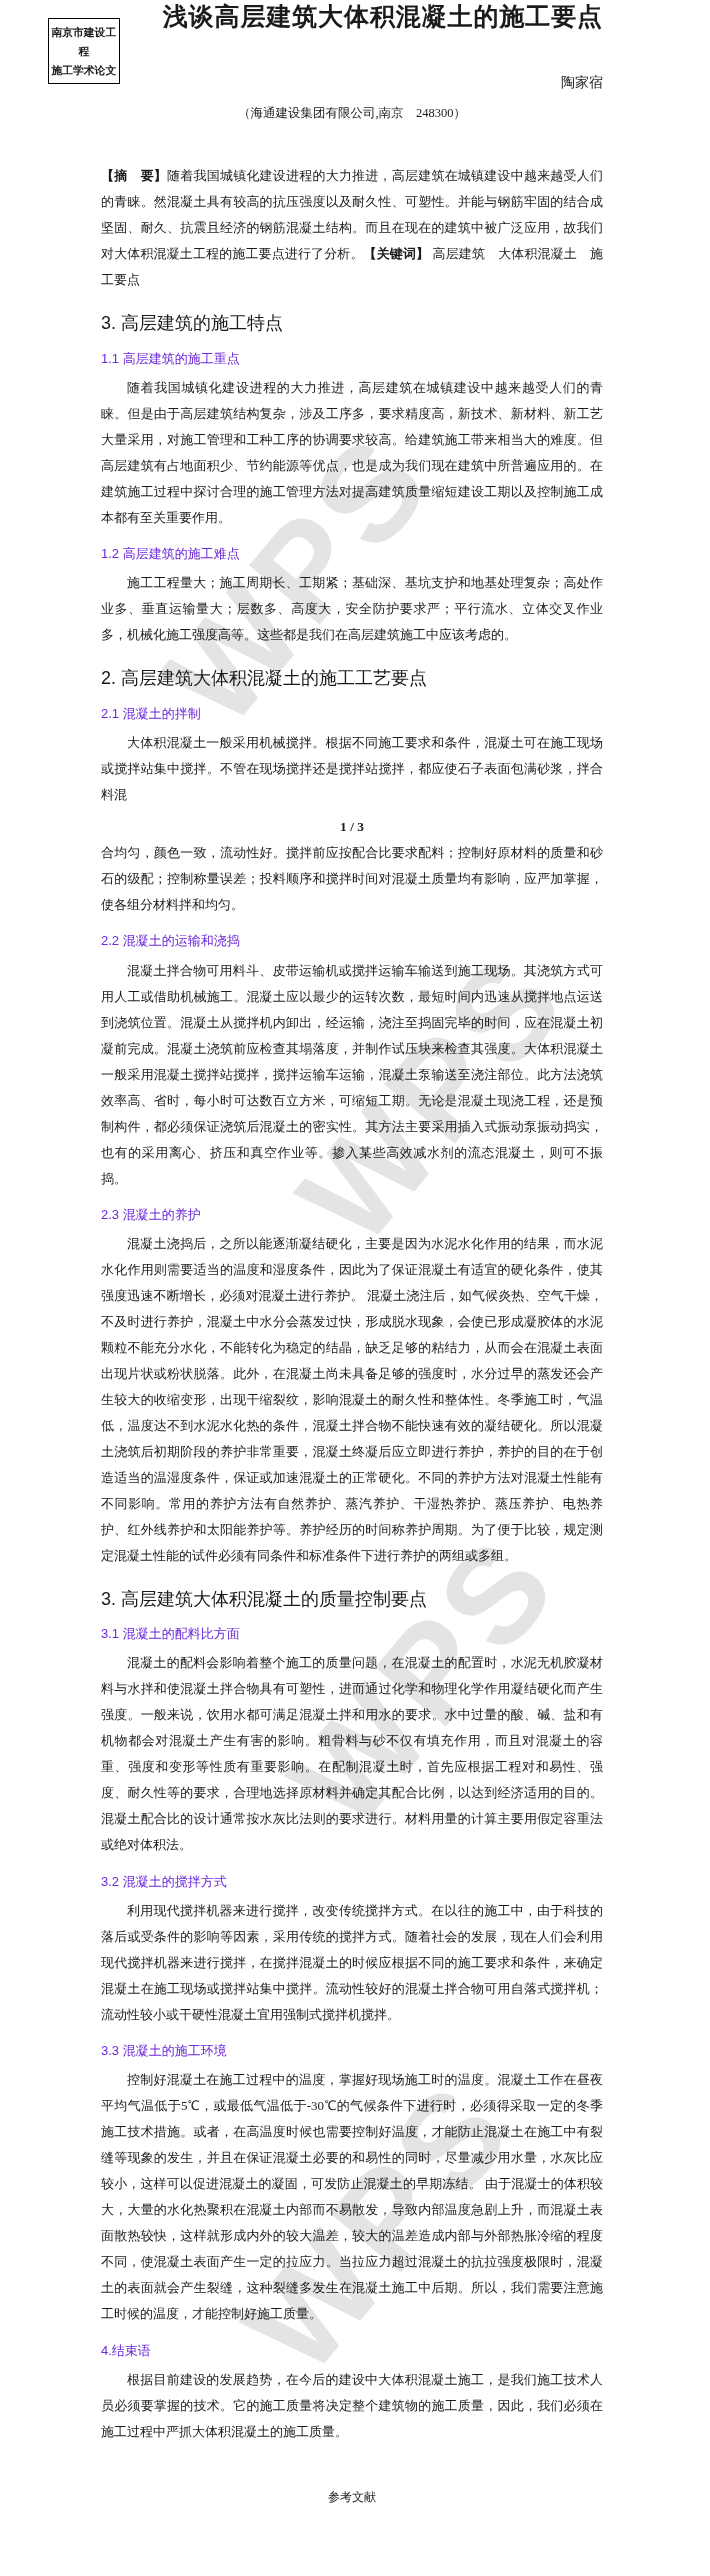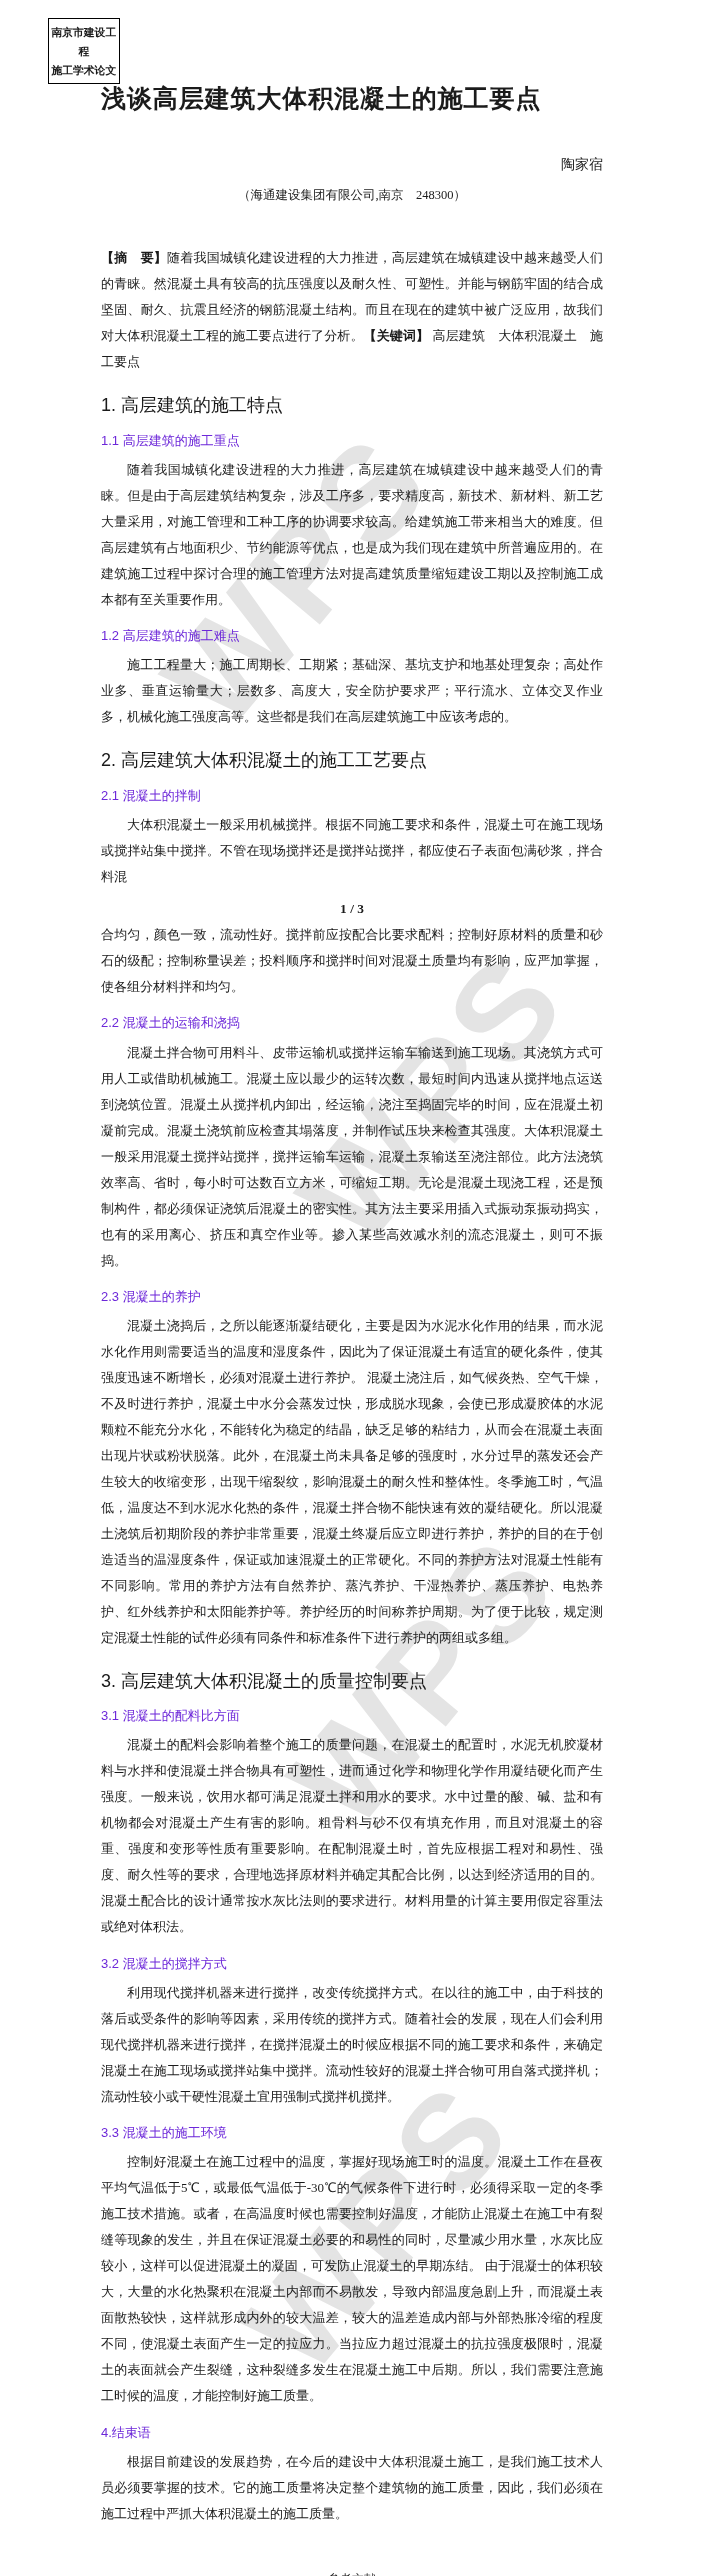--- a/index.html
+++ b/index.html
@@ -19,22 +19,22 @@
     position:absolute; left:48px; top:18px; z-index:2;
     width:66px; padding:3.6px 1.8px;
     border:1.8px solid #000;
     text-align:center;
     font-family:"Liberation Sans", sans-serif;
     font-weight:bold; font-size:10.8px; line-height:19px;
     background:#fff;
   }
 
   .title {
-    margin:0; padding-top:82px;
-    text-align:left;
+    margin:0; 
+    text-align:right;
     font-family:"Liberation Sans", sans-serif;
     font-weight:bold; font-size:25px; letter-spacing:0.9px;
   }
   .author { margin-top:41px; text-align:right; font-size:14px; }
   .affil  { margin-top:13.4px; text-align:center; font-size:12.5px; }
 
   .abstract {
     margin-top:41px;
     font-size:13px; line-height:26px;
     text-align:justify;
@@ -100,21 +100,21 @@
   <div class="content">
 
     <h1 class="title">浅谈高层建筑大体积混凝土的施工要点</h1>
     <div class="author">陶家宿</div>
     <div class="affil">（海通建设集团有限公司,南京　248300）</div>
 
     <p class="abstract">
       <span class="ab-label">【摘　要】</span><span>随着我国城镇化建设进程的大力推进，高层建筑在城镇建设中越来越受人们的青睐。然混凝土具有较高的抗压强度以及耐久性、可塑性。并能与钢筋牢固的结合成坚固、耐久、抗震且经济的钢筋混凝土结构。而且在现在的建筑中被广泛应用，故我们对大体积混凝土工程的施工要点进行了分析。</span><span class="ab-label">【关键词】</span> <span>高层建筑　大体积混凝土　施工要点</span>
     </p>
 
-    <div class="h1">1. 高层建筑的施工特点</div>
+    <div class="h1">3. 高层建筑的施工特点</div>
     <div class="h2">1.1 高层建筑的施工重点</div>
     <p class="para">随着我国城镇化建设进程的大力推进，高层建筑在城镇建设中越来越受人们的青睐。但是由于高层建筑结构复杂，涉及工序多，要求精度高，新技术、新材料、新工艺大量采用，对施工管理和工种工序的协调要求较高。给建筑施工带来相当大的难度。但高层建筑有占地面积少、节约能源等优点，也是成为我们现在建筑中所普遍应用的。在建筑施工过程中探讨合理的施工管理方法对提高建筑质量缩短建设工期以及控制施工成本都有至关重要作用。</p>
     <div class="h2">1.2 高层建筑的施工难点</div>
     <p class="para">施工工程量大；施工周期长、工期紧；基础深、基坑支护和地基处理复杂；高处作业多、垂直运输量大；层数多、高度大，安全防护要求严；平行流水、立体交叉作业多，机械化施工强度高等。这些都是我们在高层建筑施工中应该考虑的。</p>
 
     <div class="h1">2. 高层建筑大体积混凝土的施工工艺要点</div>
     <div class="h2">2.1 混凝土的拌制</div>
     <p class="para">大体积混凝土一般采用机械搅拌。根据不同施工要求和条件，混凝土可在施工现场或搅拌站集中搅拌。不管在现场搅拌还是搅拌站搅拌，都应使石子表面包满砂浆，拌合料混</p>
     <div class="pagemark">1 / 3</div>
     <p class="para cont">合均匀，颜色一致，流动性好。搅拌前应按配合比要求配料；控制好原材料的质量和砂石的级配；控制称量误差；投料顺序和搅拌时间对混凝土质量均有影响，应严加掌握，使各组分材料拌和均匀。</p>

